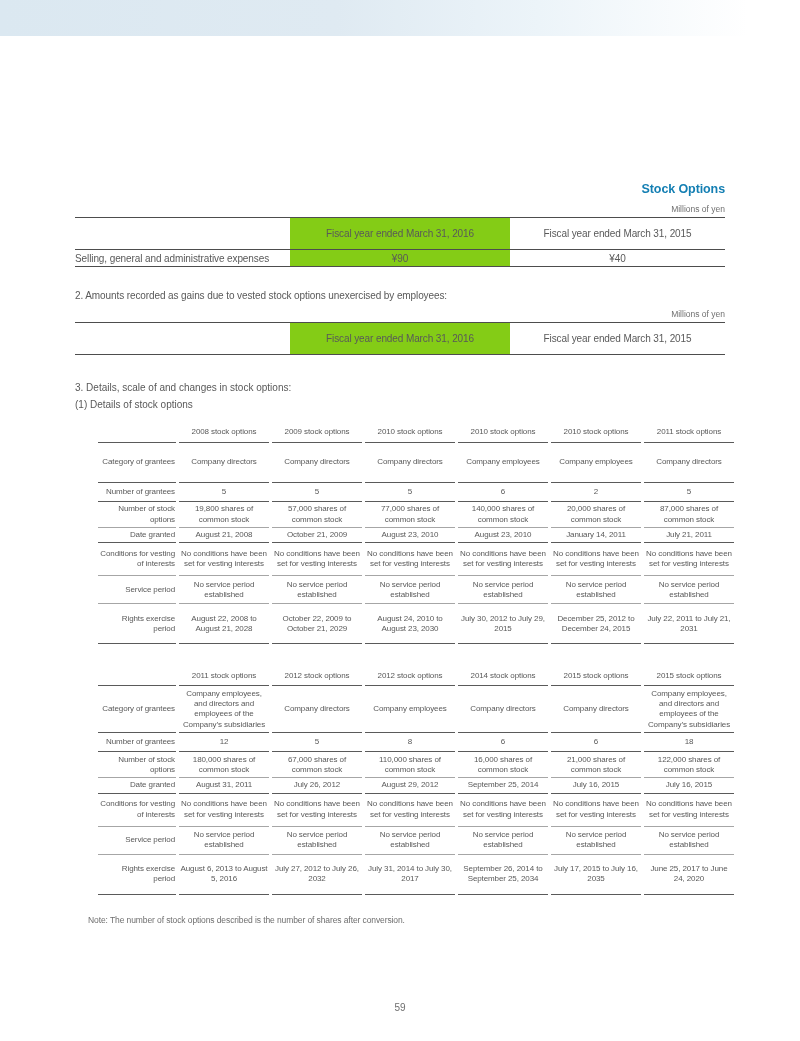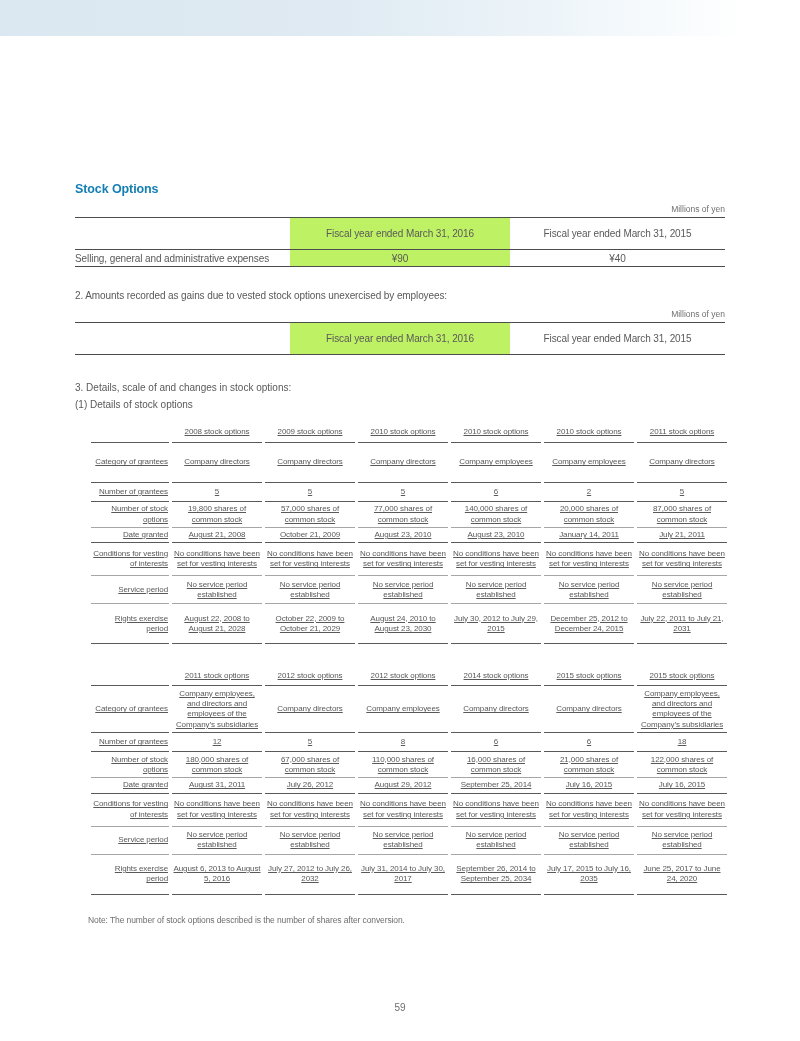--- a/index.html
+++ b/index.html
@@ -7,45 +7,45 @@
   body {
     width: 800px; height: 1041px; position: relative;
     font-family: "Liberation Sans", "DejaVu Sans", sans-serif;
     color: #595959; overflow: hidden;
   }
   .topbar {
     position: absolute; top: 0; left: 0; width: 748px; height: 36px;
     background: linear-gradient(to right, #dbe8f1 0%, #dfeaf2 45%, #ecf4f9 72%, #ffffff 100%);
   }
   .content { position: absolute; top: 0; left: 0; width: 800px; padding: 0 75px; }
-  .section-title { margin-top: 182px; font-size: 12.5px; font-weight: bold; color: #147fb3; letter-spacing: -0.1px; }
+  .section-title { margin-top: 182px; font-size: 12.5px; font-weight: bold; color: #147fb3; letter-spacing: -0.1px; text-align: right; }
   .intro { margin-top: 7px; font-size: 10px; color: #595959; letter-spacing: -0.1px; }
   .unit { margin-top: 8px; margin-bottom: 3px; text-align: right; font-size: 8.5px; color: #707070; }
   
   .smalltable {
     width: 650px; border-collapse: collapse; table-layout: fixed;
     border-top: 1px solid #4d4d4d; border-bottom: 1px solid #4d4d4d;
     font-size: 10px; color: #595959; letter-spacing: -0.1px;
   }
   .smalltable col.c-lbl { width: 215px; }
   .smalltable col.c-y16 { width: 220px; }
   .smalltable col.c-y15 { width: 215px; }
   .smalltable td { vertical-align: middle; text-align: center; }
   .smalltable td.lbl { text-align: left; }
   .smalltable tr.head td { height: 32px; border-bottom: 1px solid #4d4d4d; }
   .smalltable tr.data td { height: 17px; }
-  .smalltable td.shade { background: #bef264; }
+  .smalltable td.shade { background: #84cc16; }
   .gap1 { margin-top: 23px; }
   .details-heading { margin-top: 27px; font-size: 10px; }
   .details-subheading { margin-top: 6px; font-size: 10px; }
   
   .bigtable {
-    margin-left: 13px; border-collapse: separate; border-spacing: 3px 0;
+    margin-left: 20px; border-collapse: separate; border-spacing: 3px 0;
     table-layout: fixed; width: 642px; font-size: 8px; color: #595959;
-    line-height: 1.3; letter-spacing: -0.1px; text-decoration: underline;
+    line-height: 1.3; letter-spacing: -0.1px;
   }
   .bigtable col.c-lbl { width: 78px; }
   .bigtable col.c-d { width: 90px; }
   .bigtable td { vertical-align: middle; text-align: center; padding: 2px 1px; }
   .bigtable td.lbl { text-align: right; }
   .bigtable tr.b-dark td { border-bottom: 1px solid #5a5a5a; }
   .bigtable tr.b-light td { border-bottom: 1px solid #a6a6a6; }
   .bigtable tr.r-head td { height: 20px; }
   .bigtable tr.r-cat td { height: 40px; }
   .bigtable tr.r-cat2 td { height: 47px; }

